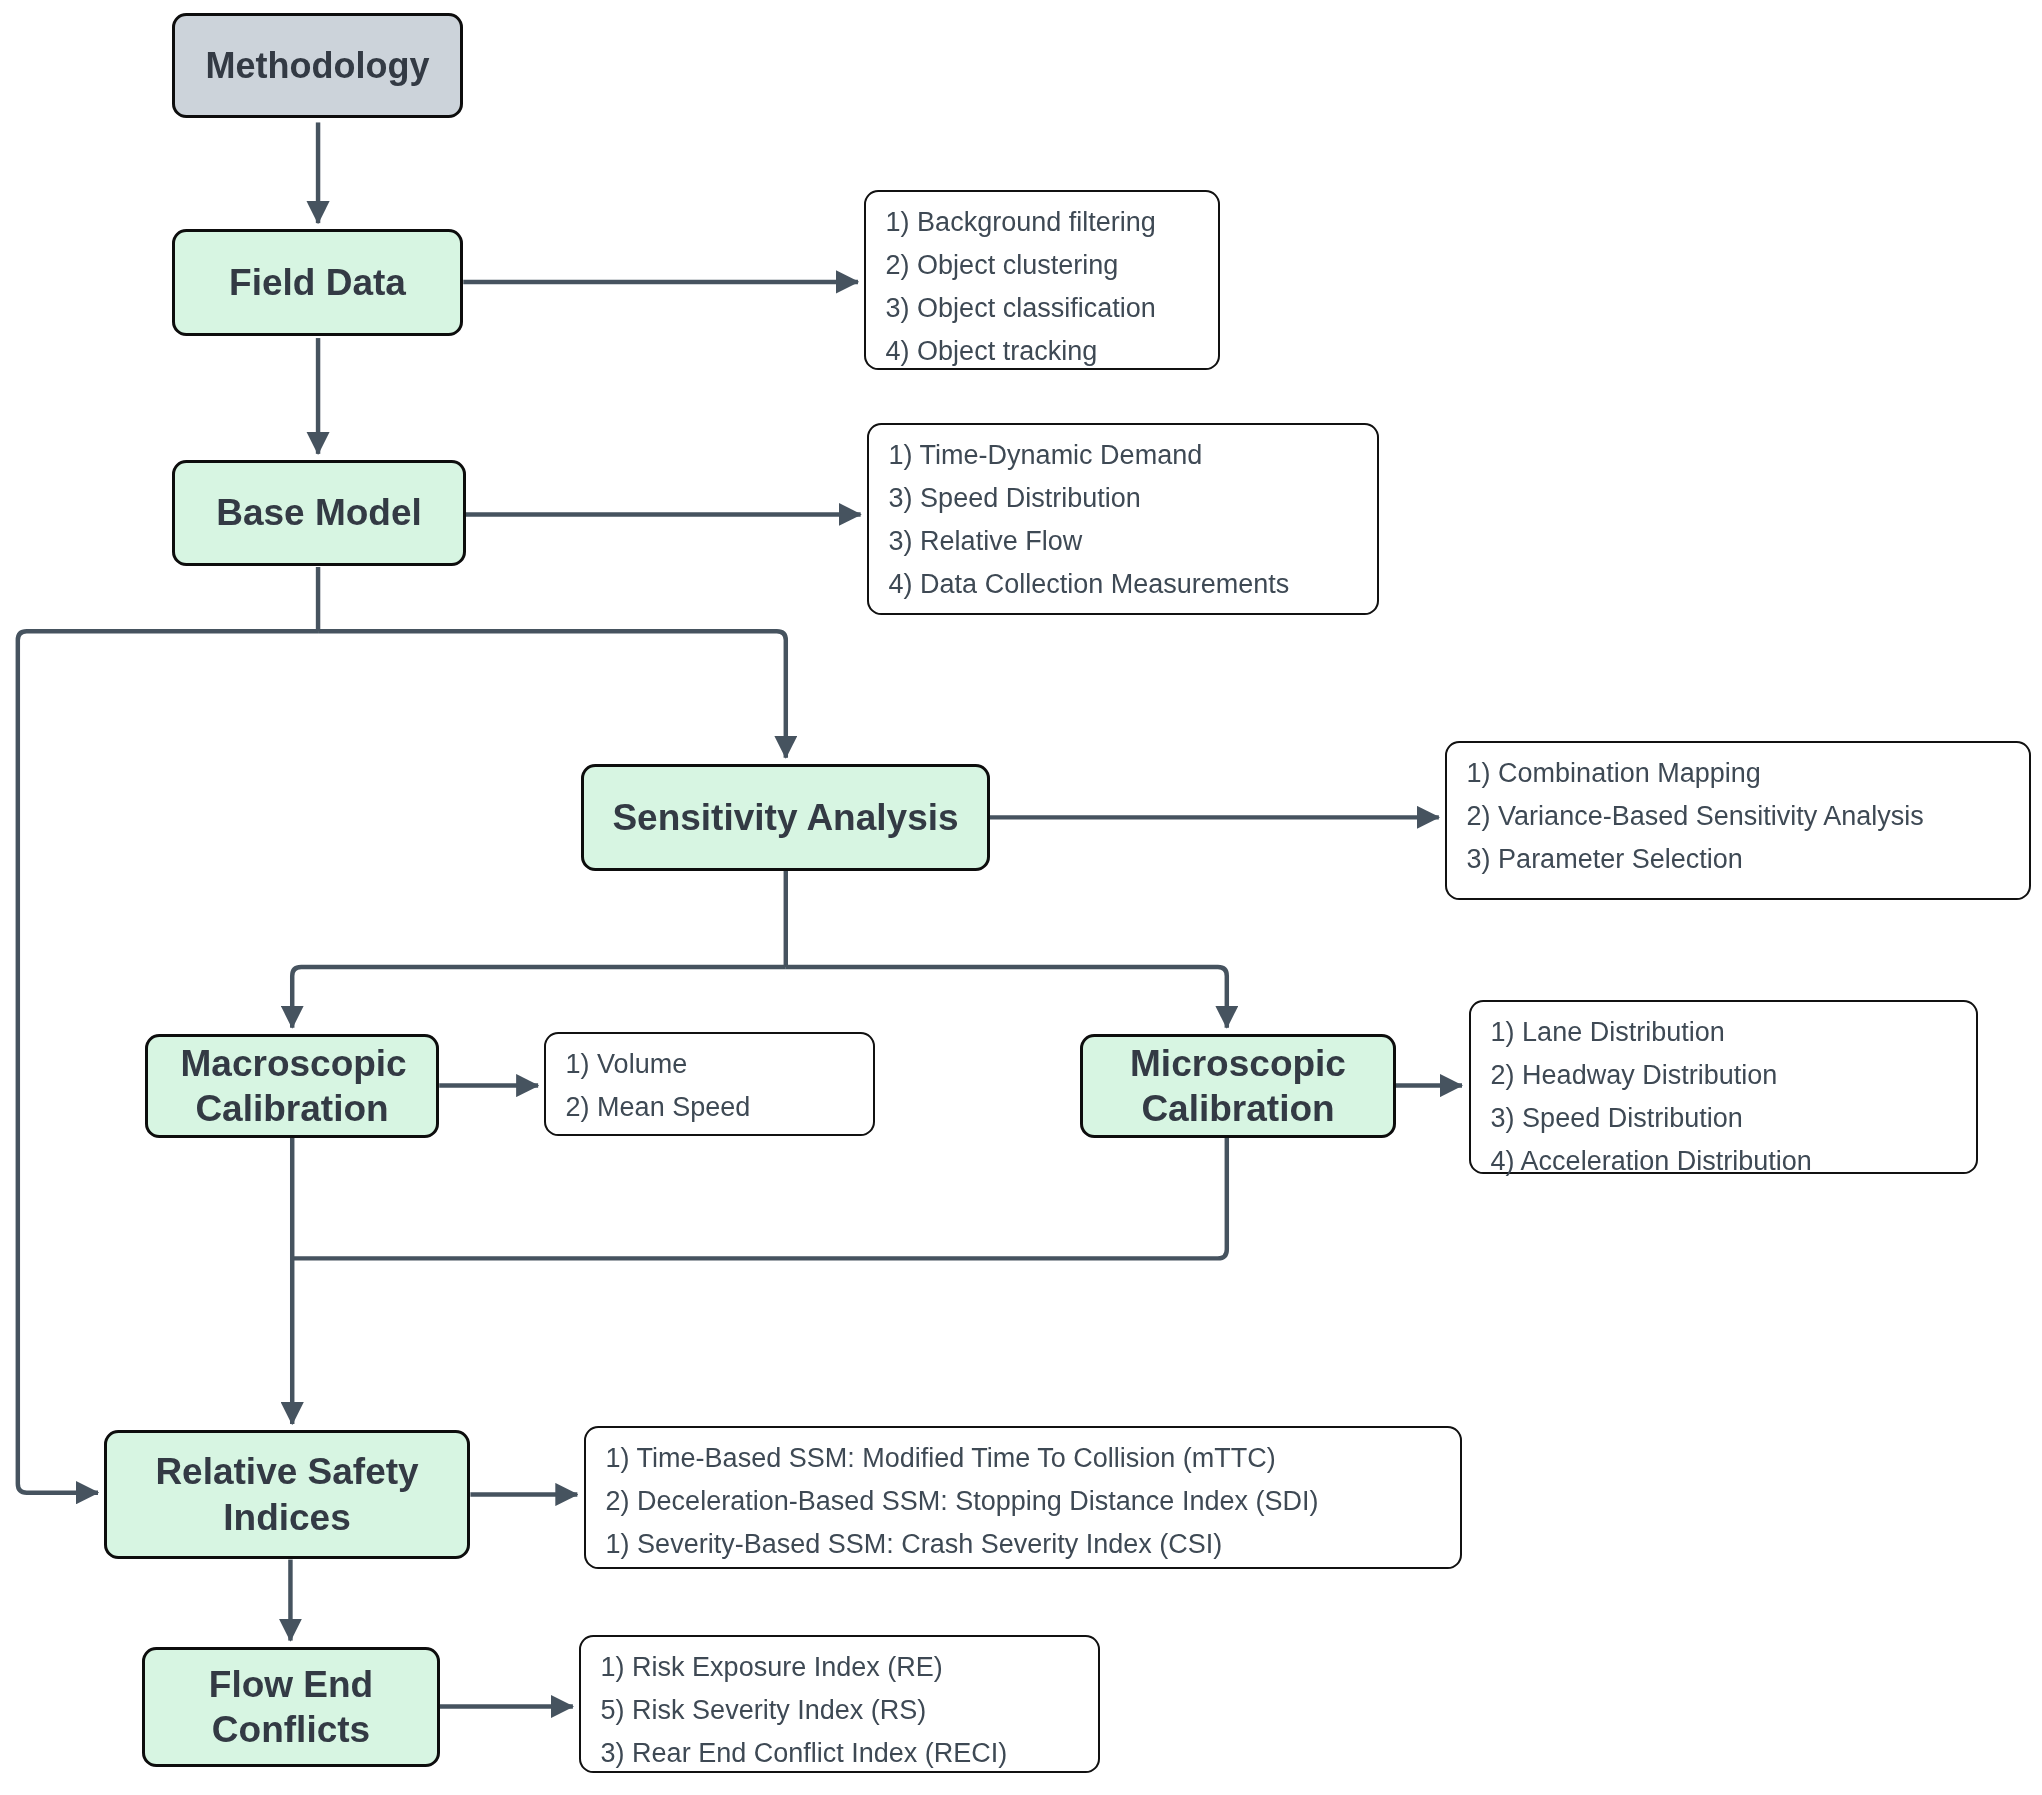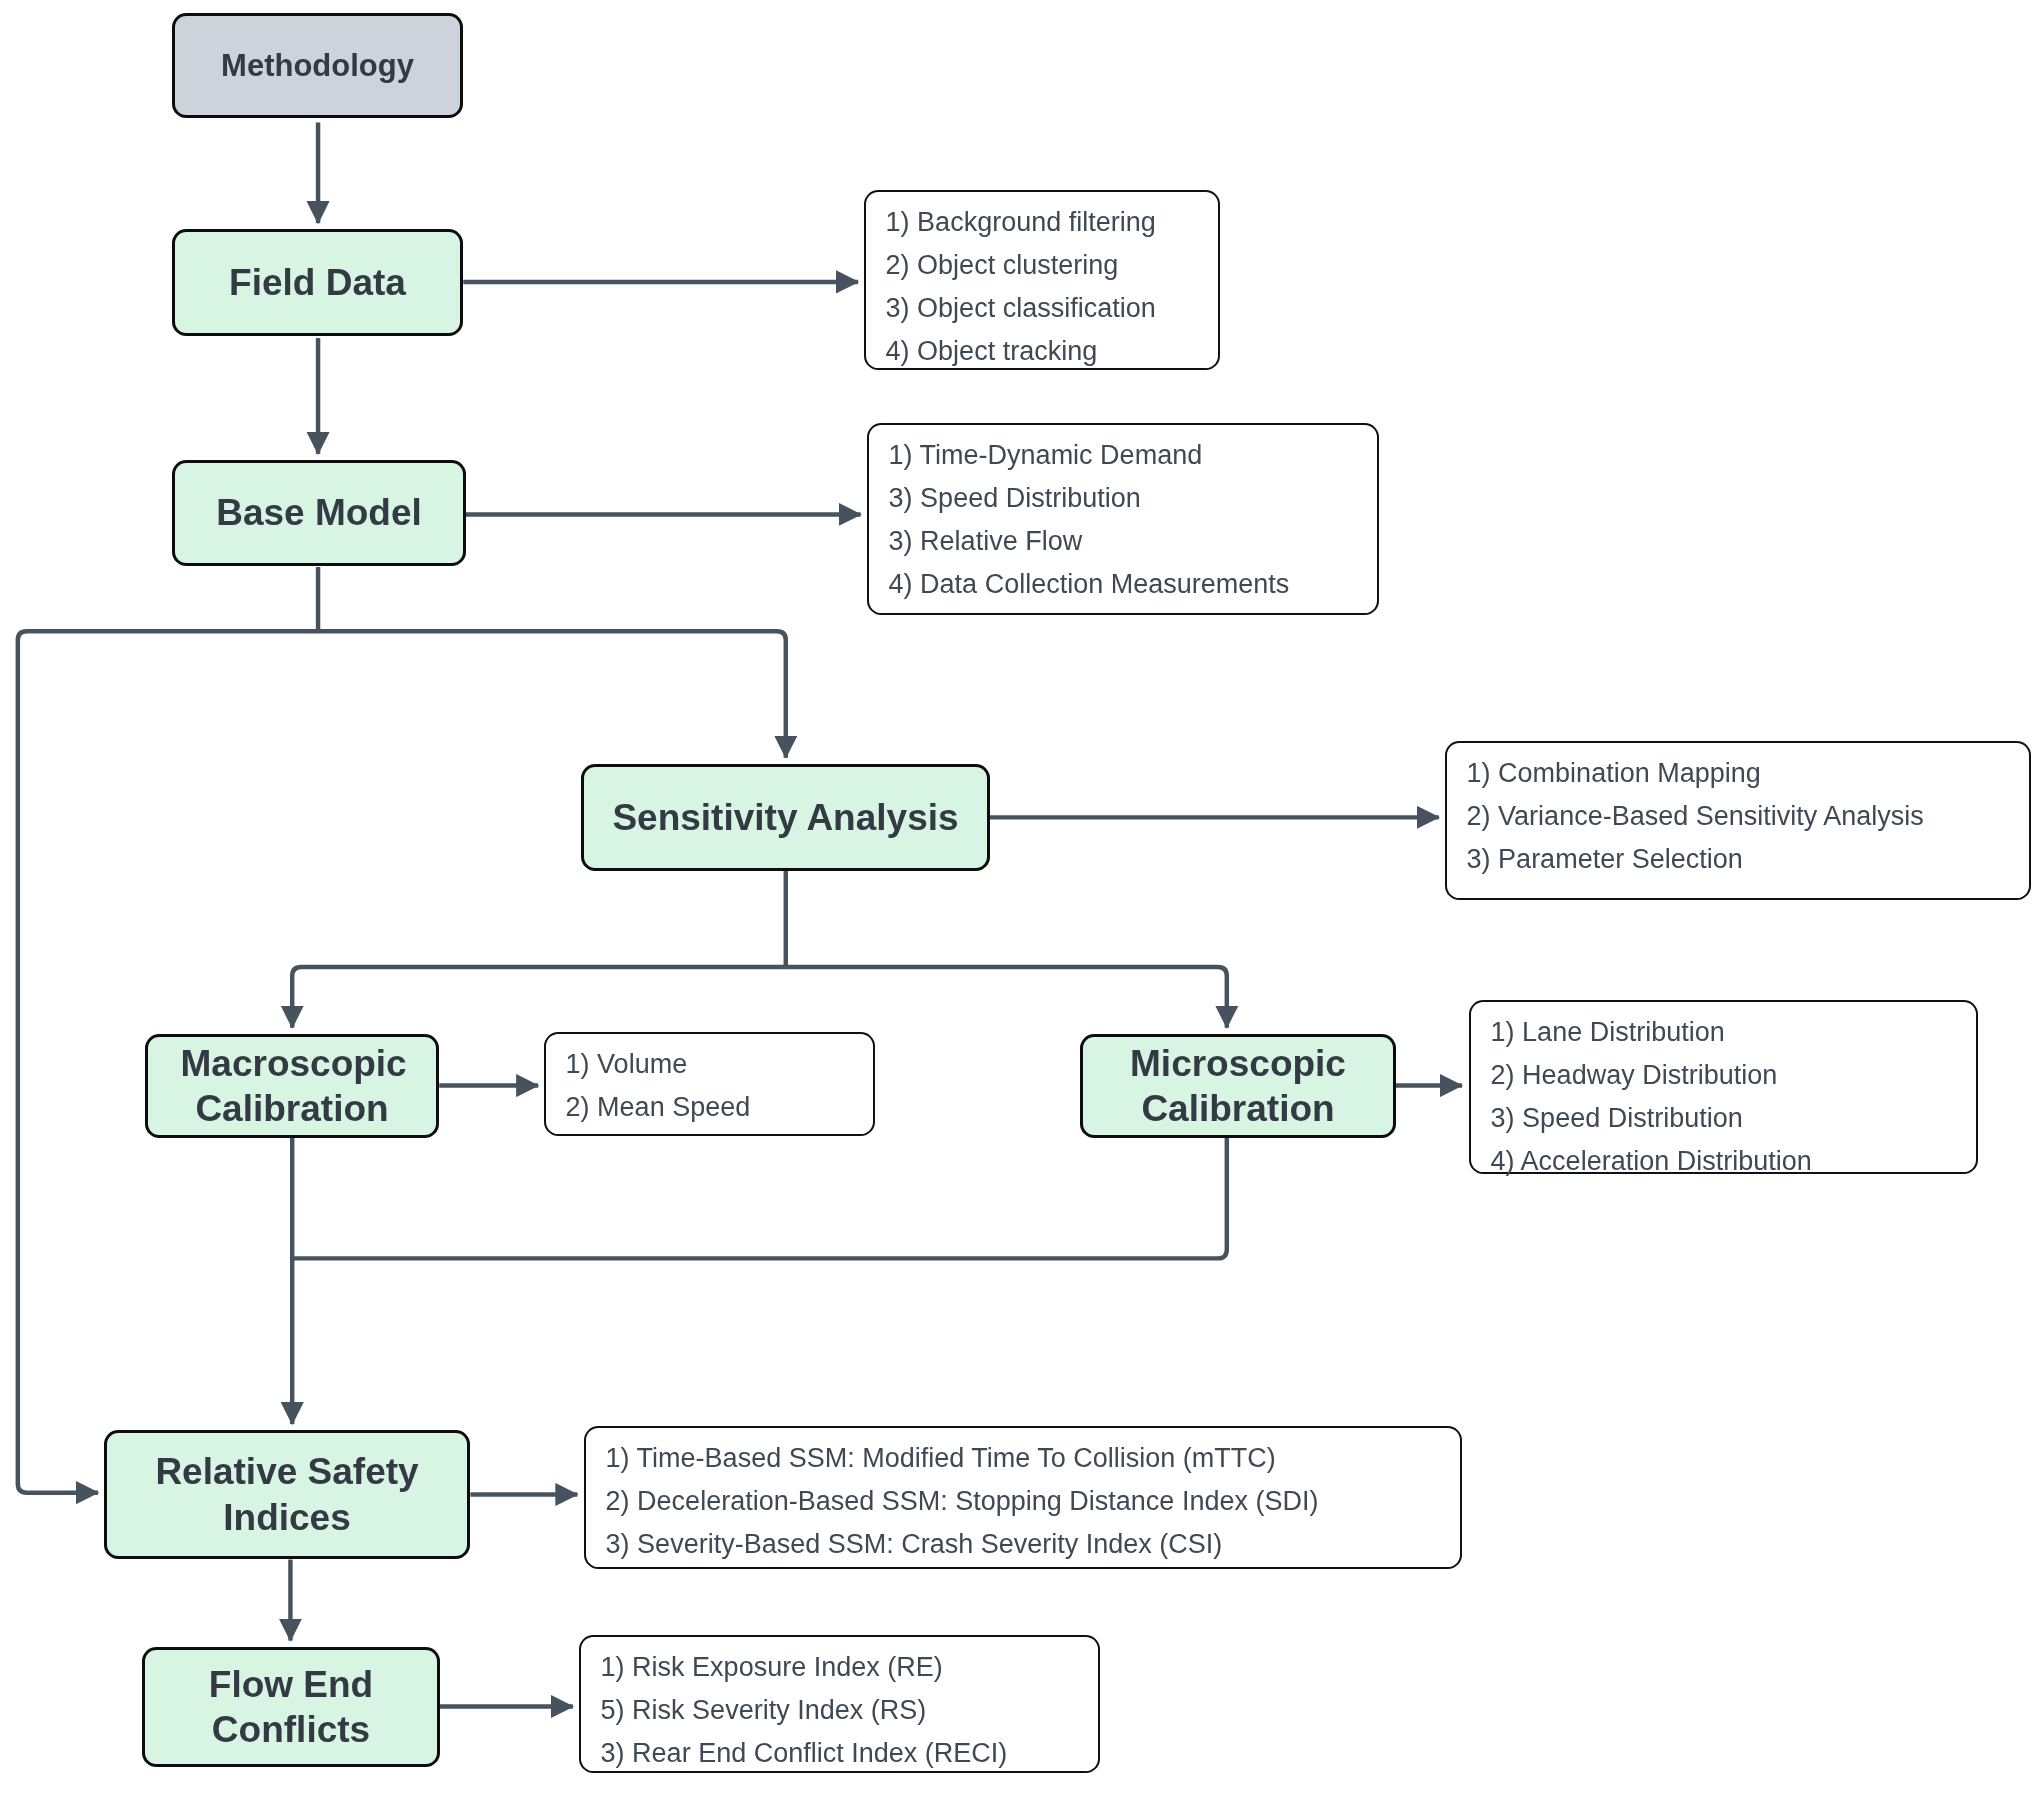--- a/index.html
+++ b/index.html
@@ -7,21 +7,21 @@
     position:relative;width:2042px;height:1796px;background:#ffffff;overflow:hidden;
     font-family:"Liberation Sans", sans-serif;
   }
   #wires{position:absolute;left:0;top:0;width:2042px;height:1796px;}
   .node{
     position:absolute;display:flex;align-items:center;justify-content:center;
     background:#d7f5e2;border:3.6px solid #0d0d0d;border-radius:14.3px;
     box-sizing:border-box;text-align:center;
     color:#333a44;font-weight:bold;font-size:37px;line-height:1.22;
   }
-  .node.gray{background:#ccd3da;font-size:31px;}
+  .node.gray{background:#ccd3da;font-size:36px;}
   .node .label{display:block;}
   .w250 .label{max-width:223px;}
   .w340 .label{max-width:307px;}
   .w200 .label{max-width:178px;}
   .listbox{
     position:absolute;display:flex;flex-direction:column;
     background:#ffffff;border:2.7px solid #111111;border-radius:14.3px;
     box-sizing:border-box;padding:9px 12.5px 9px 19.6px;
     color:#3e4954;font-size:27px;line-height:43px;white-space:nowrap;
   }
@@ -120,21 +120,21 @@
   <div class="listbox" style="left:1469px;top:1000px;width:509px;height:174px;">
     <span class="li">1) Lane Distribution</span>
     <span class="li">2) Headway Distribution</span>
     <span class="li">3) Speed Distribution</span>
     <span class="li">4) Acceleration Distribution</span>
   </div>
 
   <div class="listbox" style="left:584px;top:1426px;width:878px;height:143px;">
     <span class="li">1) Time-Based SSM: Modified Time To Collision (mTTC)</span>
     <span class="li">2) Deceleration-Based SSM: Stopping Distance Index (SDI)</span>
-    <span class="li">3) Severity-Based SSM: Crash Severity Index (CSI)</span>
+    <span class="li">1) Severity-Based SSM: Crash Severity Index (CSI)</span>
   </div>
 
   <div class="listbox" style="left:579px;top:1635px;width:521px;height:138px;">
     <span class="li">1) Risk Exposure Index (RE)</span>
     <span class="li">5) Risk Severity Index (RS)</span>
     <span class="li">3) Rear End Conflict Index (RECI)</span>
   </div>
 
 </div>
 

